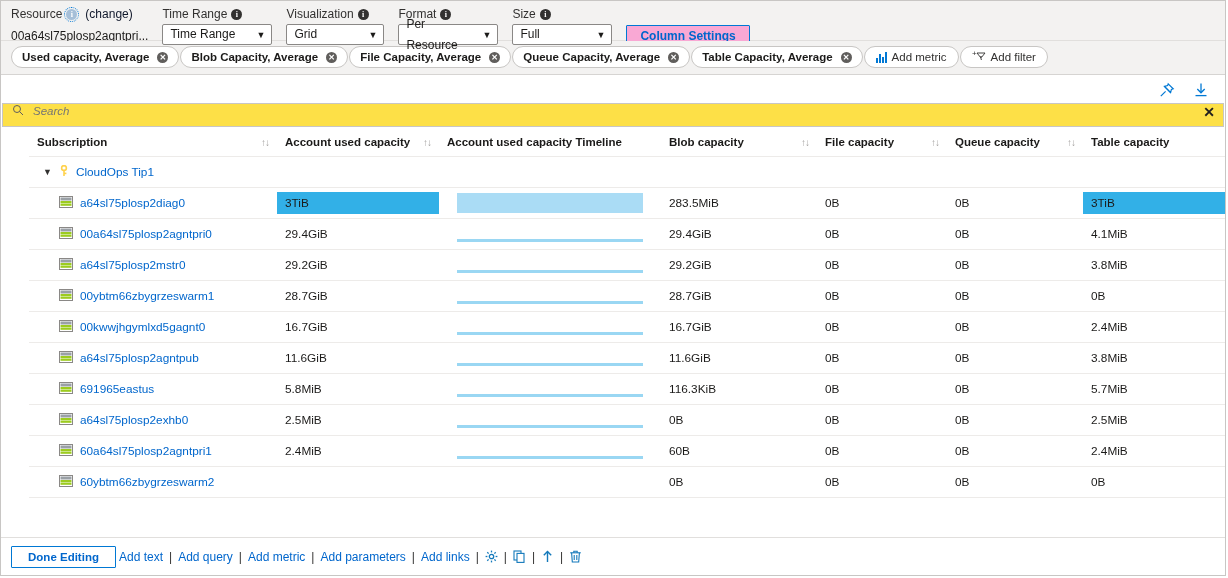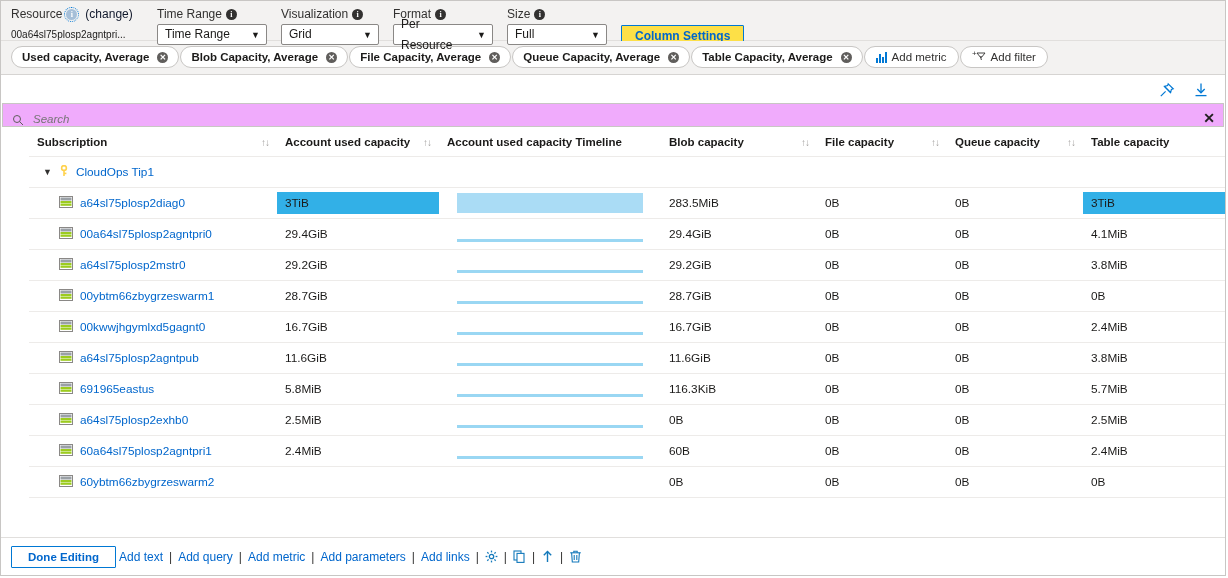--- a/index.html
+++ b/index.html
@@ -32,39 +32,39 @@
   }
   .param{display:flex;flex-direction:column;gap:3px;}
   .paramLabelRow{display:flex;align-items:center;gap:4px;font-size:12px;color:#323130;line-height:14px;}
   .infoIcon{
     display:inline-block;width:11px;height:11px;border-radius:50%;
     background:#323130;color:#fff;font-size:8px;line-height:11px;
     text-align:center;font-weight:bold;font-family:"Liberation Serif",serif;
   }
   .infoSel{outline:1px dotted #0078d4;outline-offset:1px;background:#a6bfd8;}
   .changeLink{color:#0f172a;font-size:12px;text-decoration:none;margin-left:4px;}
-  .resourceValue{font-size:10px;color:#1b1a19;padding-top:5px;white-space:nowrap;}
+  .resourceValue{font-size:12px;color:#1b1a19;padding-top:5px;white-space:nowrap;text-align:right;}
   .resourceParam{min-width:132px;}
   .select{
     position:relative;
     background:#fff;border:1px solid #8a8886;border-radius:2px;
     height:21px;line-height:21px;
     font-size:12px;color:#1b1a19;
     padding:0 20px 0 7px;
     box-sizing:border-box;
     display:flex;align-items:center;
   }
   .select .chev{position:absolute;right:6px;top:50%;transform:translateY(-50%);font-size:9px;color:#1b1a19;}
   .w-timerange{width:110px;}
   .w-vis{width:98px;}
   .w-format{width:100px;}
   .w-size{width:100px;}
   .colSettingsBtn{
     margin-top:18px;
-    border:1px solid #0078d4;background:#fde047;color:#0066cc;
+    border:1px solid #0078d4;background:#f9a8d4;color:#0066cc;
     font-weight:bold;font-size:12px;
     height:23px;line-height:21px;
     padding:0 13px;
     border-radius:1px;
     cursor:pointer;
     font-family:"Liberation Sans", sans-serif;
   }
 
   
   .chipBar{
@@ -96,26 +96,26 @@
   
   .actionRow{
     display:flex;justify-content:flex-end;align-items:center;gap:18px;
     padding:6px 16px 4px 0;
     flex:0 0 auto;height:28px;box-sizing:border-box;background:#fff;
   }
   .iconBtn{color:#0078d4;cursor:pointer;display:inline-flex;align-items:center;}
 
   
   .searchBar{
-    display:flex;align-items:flex-end;
+    display:flex;align-items:flex-start;
     border:1px solid #c8c6c4;
     margin:0 1px;
     height:22px;
     flex:0 0 auto;
-    background:#f0abfc;
+    background:#fde047;
   }
   .searchIcon{margin:0 7px 0 9px;color:#605e5c;display:inline-flex;}
   .searchInput{
     flex:1;border:none;outline:none;
     font-family:"Liberation Sans",sans-serif;
     font-size:11.5px;font-style:italic;color:#605e5c;
     background:transparent;
   }
   .searchClear{font-size:14px;color:#201f1e;padding:0 8px;cursor:pointer;font-weight:bold;}
 

